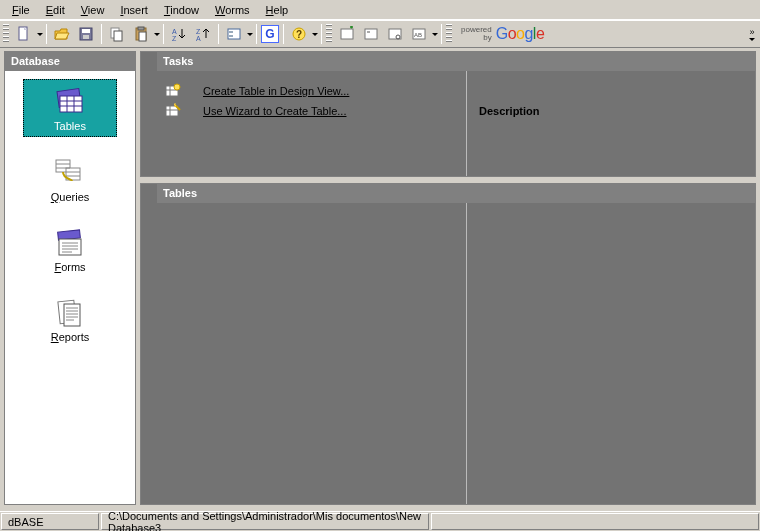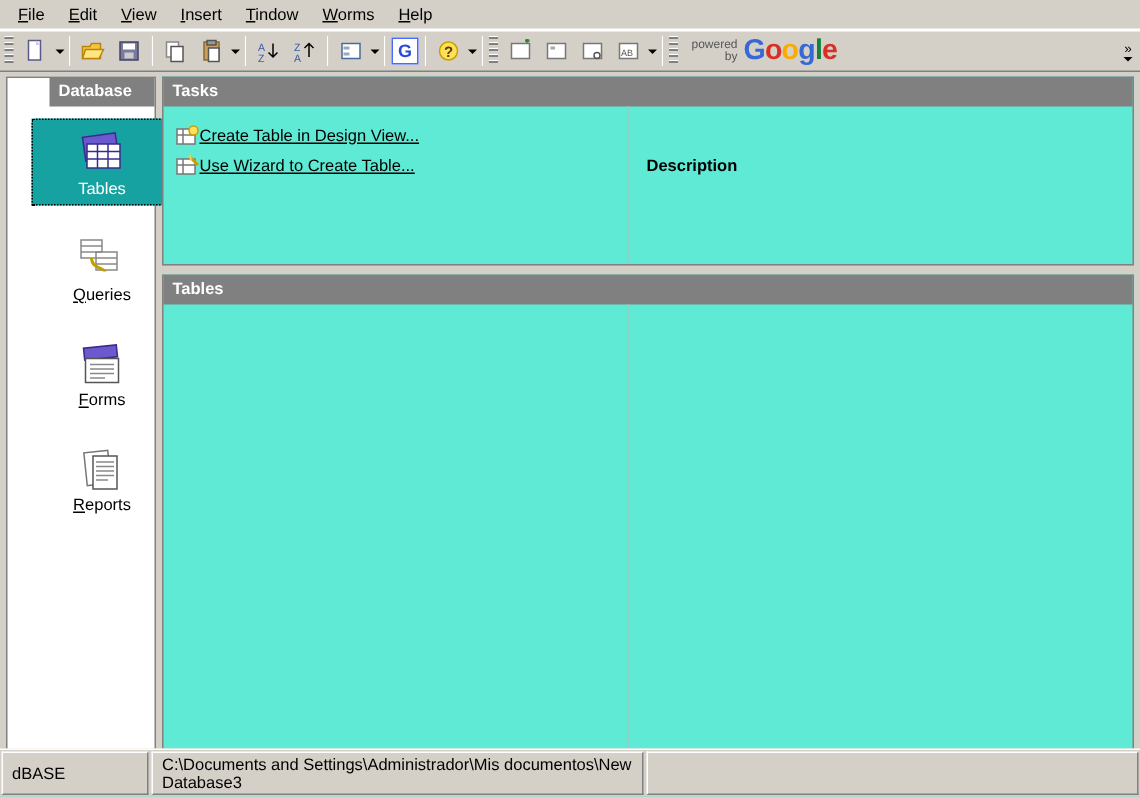--- a/index.html
+++ b/index.html
@@ -81,22 +81,22 @@
     gap: 4px;
   }
   .google-label {
     font-size: 8px;
     line-height: 8px;
     color: #555;
     text-align: right;
   }
   .google-text {
     font-family: Arial, sans-serif;
-    font-size: 19px;
-    font-weight: bold;
+    font-size: 16px;
+    font-weight: normal;
     letter-spacing: -0.5px;
   }
   .google-text .b { color: #3669d6; }
   .google-text .r { color: #d93025; }
   .google-text .y { color: #f9ab00; }
   .google-text .g { color: #188038; }
   .toolbar .expand {
     position: absolute;
     right: 2px;
     top: 0;
@@ -109,27 +109,26 @@
     gap: 2px;
   }
   .chevrons { font-size: 9px; line-height: 7px; }
 
   
   .main {
     display: flex;
     height: 460px;
   }
   .sidebar {
-    width: 100px;
+    width: 132px;
     background: #fff;
     border: 1px solid #808080;
     margin: 3px 2px 3px 4px;
     display: flex;
     flex-direction: column;
-    padding-left: 28px;
   }
   .panel-header {
     background: #808080;
     color: #fff;
     font-weight: bold;
     font-size: 11px;
     padding: 3px 6px;
     height: 19px;
   }
   .sidebar-body {
@@ -160,39 +159,40 @@
   .nav-item .lbl-ul { text-decoration: underline; }
 
   .content {
     flex: 1;
     margin: 3px 4px 3px 2px;
     display: flex;
     flex-direction: column;
     gap: 6px;
   }
   .panel {
-    background: #5eead4;
+    background: #737373;
     border: 1px solid #808080;
     display: flex;
     flex-direction: column;
+    padding-left: 16px;
   }
   .tasks-panel { height: 126px; }
   .tasks-body {
     flex: 1;
     display: flex;
   }
   .tasks-list {
     width: 310px;
     padding: 10px 8px;
     border-right: 1px solid #bbb;
   }
   .task-item {
     display: flex;
     align-items: center;
-    gap: 0;
+    gap: 22px;
     padding: 2px 0;
     cursor: default;
     text-align: right;
   }
   .task-item .txt { text-decoration: underline; }
   .desc-pane {
     flex: 1;
     padding: 10px 12px;
     margin-top: 24px;
   }
@@ -225,21 +225,21 @@
   .preview-box {
     flex: 1;
     border: 1px solid #808080;
     background: #fff;
   }
 
   
   .statusbar {
     position: absolute;
     left: 0; right: 0; bottom: 0;
-    height: 32px;
+    height: 20px;
     background: #d4d0c8;
     display: flex;
     align-items: stretch;
     border-top: 1px solid #fff;
   }
   .status-cell {
     border: 1px solid #808080;
     border-top-color: #fff;
     border-left-color: #fff;
     margin: 1px;

